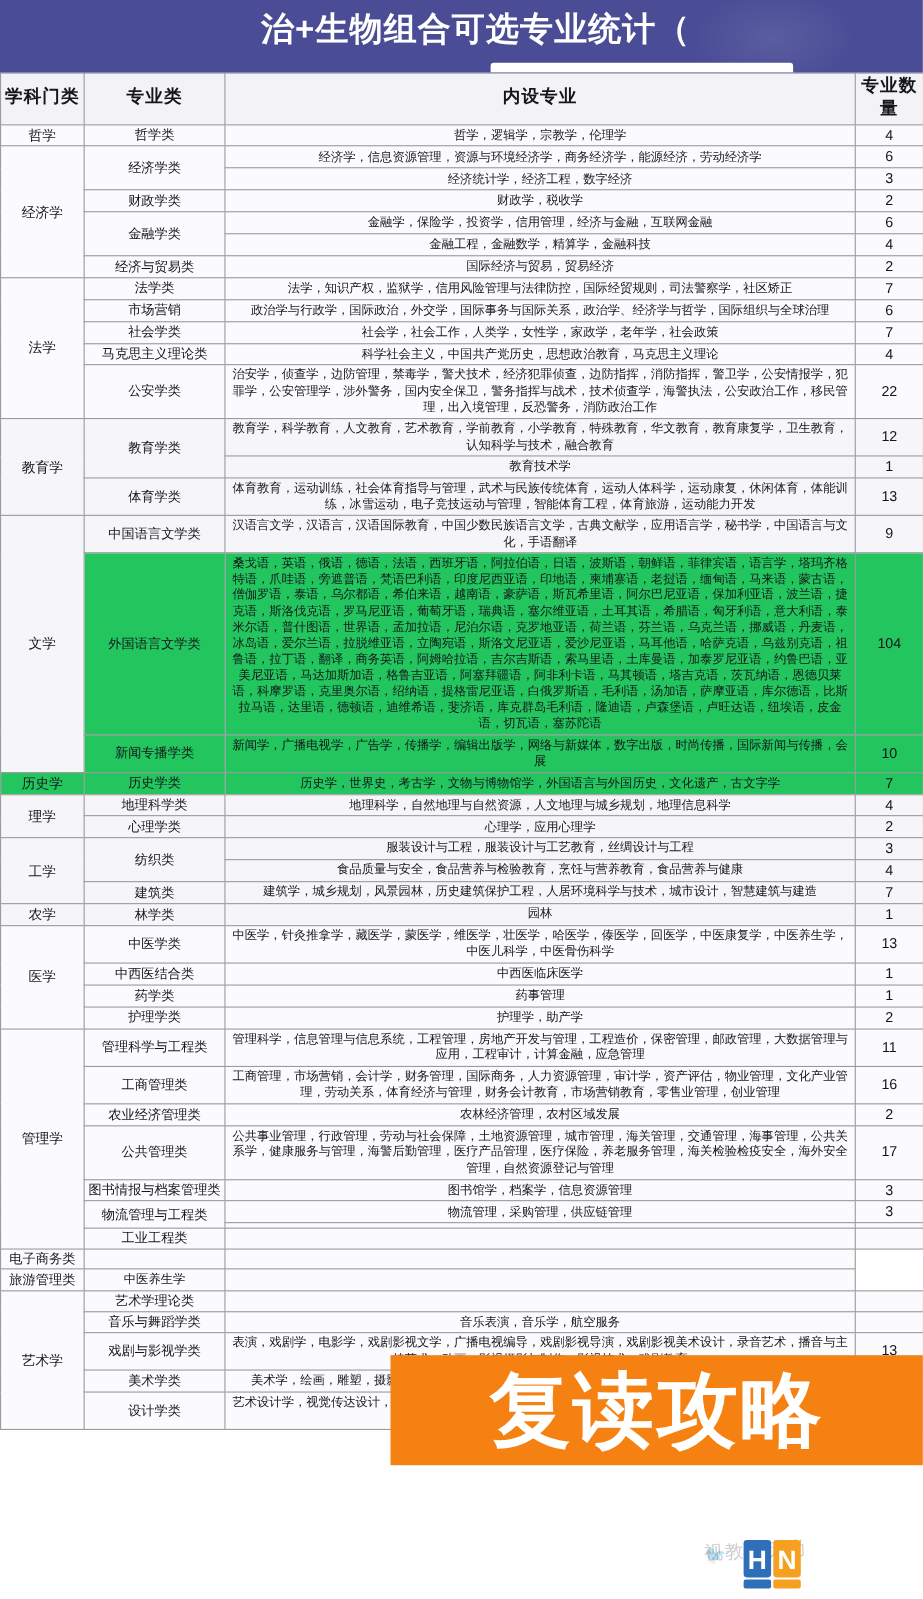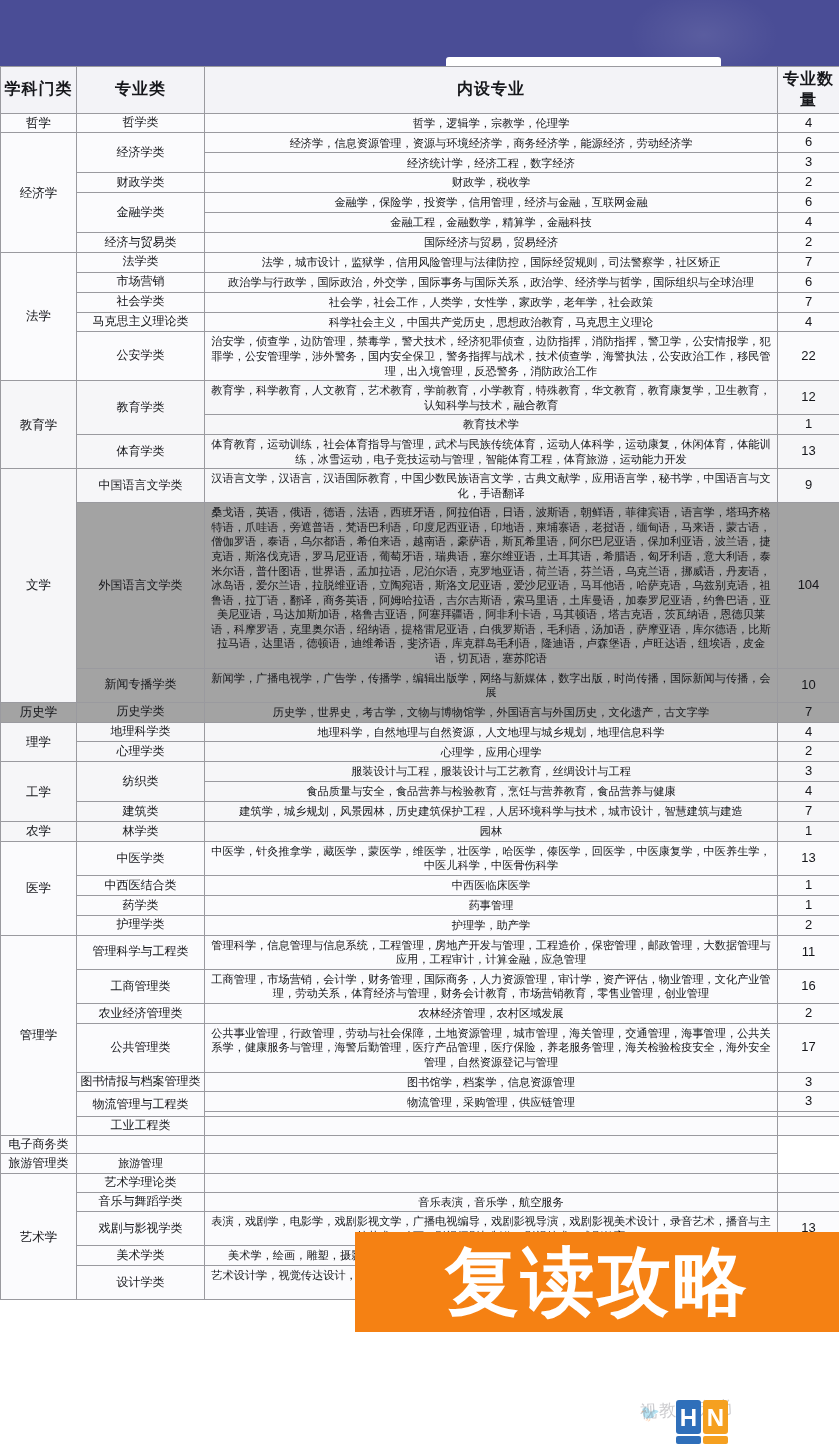--- a/index.html
+++ b/index.html
@@ -67,21 +67,21 @@
     padding:2px 3px;
     letter-spacing:1px;
   }
   td.cat{font-size:12.5px;}
   td.grp{font-size:12px;}
   td.majors{font-size:11.2px;padding:2px 6px;}
   td.num{font-size:13px;}
 
   
   .tint1 td{background:#f6f6f8;margin-left:36px;}
-  .tint2 td{background:#a3a3a3;}
+  .tint2 td{background:#22c55e;}
 
   
   #orange-wm{
     position:absolute;left:355px;top:1232px;
     width:484px;height:100px;
     background:#f58113;
     display:flex;align-items:center;justify-content:center;
   }
   #orange-wm span{
     color:#ffffff;font-size:74px;font-weight:bold;
@@ -99,20 +99,21 @@
   #wm-bird{
     position:absolute;left:640px;top:1404px;
     font-size:16px;color:rgba(120,120,130,.35);
   }
 </style>
 </head>
 <body>
 
 <div id="banner">
   <div class="sheen"></div>
+  <div id="banner-title">治+生物组合可选专业统计（</div>
   <div id="banner-tab"></div>
 </div>
 
 <table>
   <colgroup>
     <col class="c1">
       <col class="c2">
       <col class="c3">
       <col class="c4">
   </colgroup>
@@ -156,21 +157,21 @@
         <td class="num">4</td>
       </tr>
       <tr>
         <td class="grp" rowspan="1">经济与贸易类</td>
         <td class="majors">国际经济与贸易，贸易经济</td>
         <td class="num">2</td>
       </tr>
       <tr>
         <td class="cat" rowspan="5">法学</td>
         <td class="grp" rowspan="1">法学类</td>
-        <td class="majors">法学，城市设计，监狱学，信用风险管理与法律防控，国际经贸规则，司法警察学，社区矫正</td>
+        <td class="majors">法学，知识产权，监狱学，信用风险管理与法律防控，国际经贸规则，司法警察学，社区矫正</td>
         <td class="num">7</td>
       </tr>
       <tr>
         <td class="grp" rowspan="1">市场营销</td>
         <td class="majors">政治学与行政学，国际政治，外交学，国际事务与国际关系，政治学、经济学与哲学，国际组织与全球治理</td>
         <td class="num">6</td>
       </tr>
       <tr>
         <td class="grp" rowspan="1">社会学类</td>
         <td class="majors">社会学，社会工作，人类学，女性学，家政学，老年学，社会政策</td>
@@ -316,21 +317,21 @@
         <td class="majors"></td>
         <td class="num"></td>
       </tr>
       <tr>
         <td class="grp" rowspan="1">电子商务类</td>
         <td class="majors"></td>
         <td class="num"></td>
       </tr>
       <tr>
         <td class="grp" rowspan="1">旅游管理类</td>
-        <td class="majors">旅游管理</td>
+        <td class="majors">中医养生学</td>
         <td class="num"></td>
       </tr>
       <tr>
         <td class="cat" rowspan="5">艺术学</td>
         <td class="grp" rowspan="1">艺术学理论类</td>
         <td class="majors"></td>
         <td class="num"></td>
       </tr>
       <tr>
         <td class="grp" rowspan="1">音乐与舞蹈学类</td>

